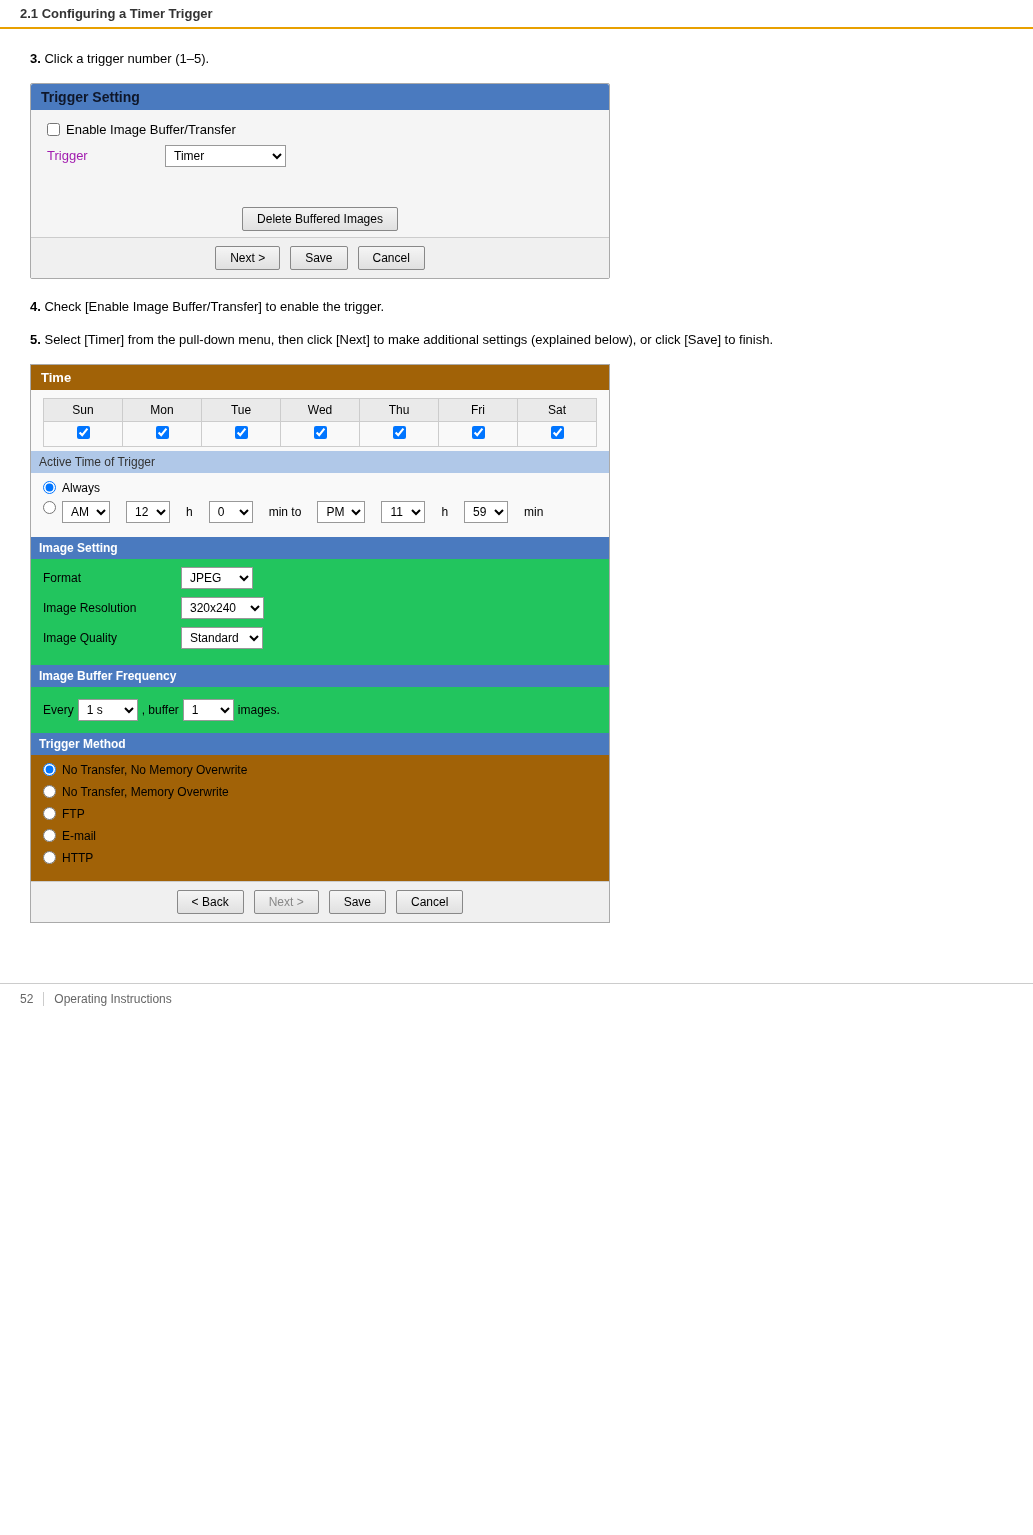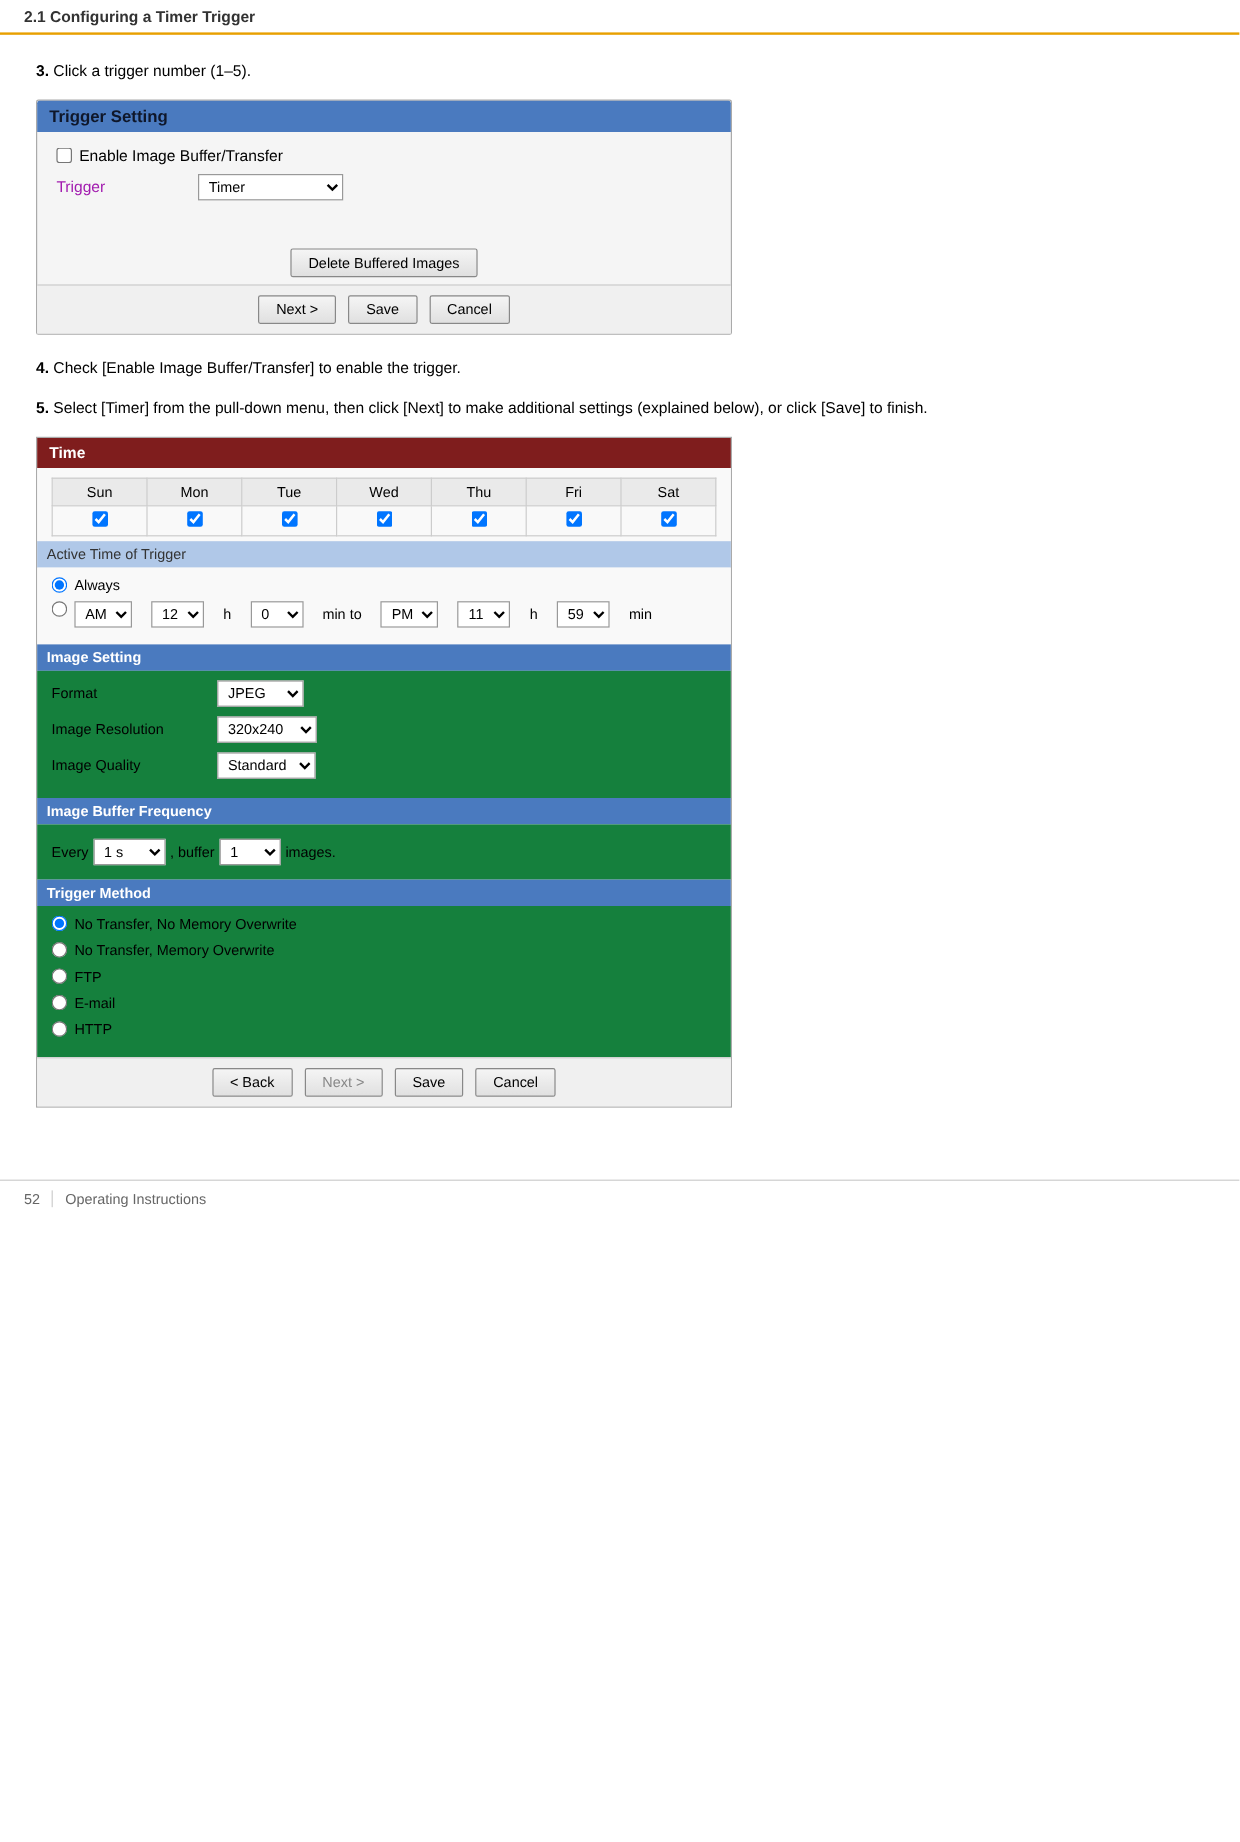--- a/index.html
+++ b/index.html
@@ -88,21 +88,21 @@
       margin-bottom: 8px;
     }
     
     .time-panel {
       border: 1px solid #aaa;
       max-width: 580px;
       margin: 10px 0 10px 0;
       background: #f5f5f5;
     }
     .time-panel-header {
-      background: #7f1d1d;
+      background: #a16207;
       color: #fff;
       font-weight: bold;
       font-size: 13px;
       padding: 5px 10px;
     }
     .days-table {
       width: 100%;
       border-collapse: collapse;
       margin-bottom: 0;
     }
@@ -147,35 +147,35 @@
     }
     .section-header-blue {
       background: #4a7abf;
       color: #fff;
       font-weight: bold;
       font-size: 12px;
       padding: 4px 8px;
     }
     .section-body {
       padding: 8px 12px;
-      background: #15803d;
+      background: #22c55e;
     }
     .section-form-row {
       display: flex;
       align-items: center;
       margin-bottom: 8px;
       gap: 8px;
     }
     .section-label {
       min-width: 130px;
       font-size: 12px;
     }
     .transfer-section {
       padding: 8px 12px;
-      background: #15803d;
+      background: #a16207;
     }
     .transfer-radio-row {
       display: flex;
       align-items: center;
       gap: 6px;
       margin-bottom: 8px;
       font-size: 12px;
     }
     .page-footer {
       padding: 8px 20px;

